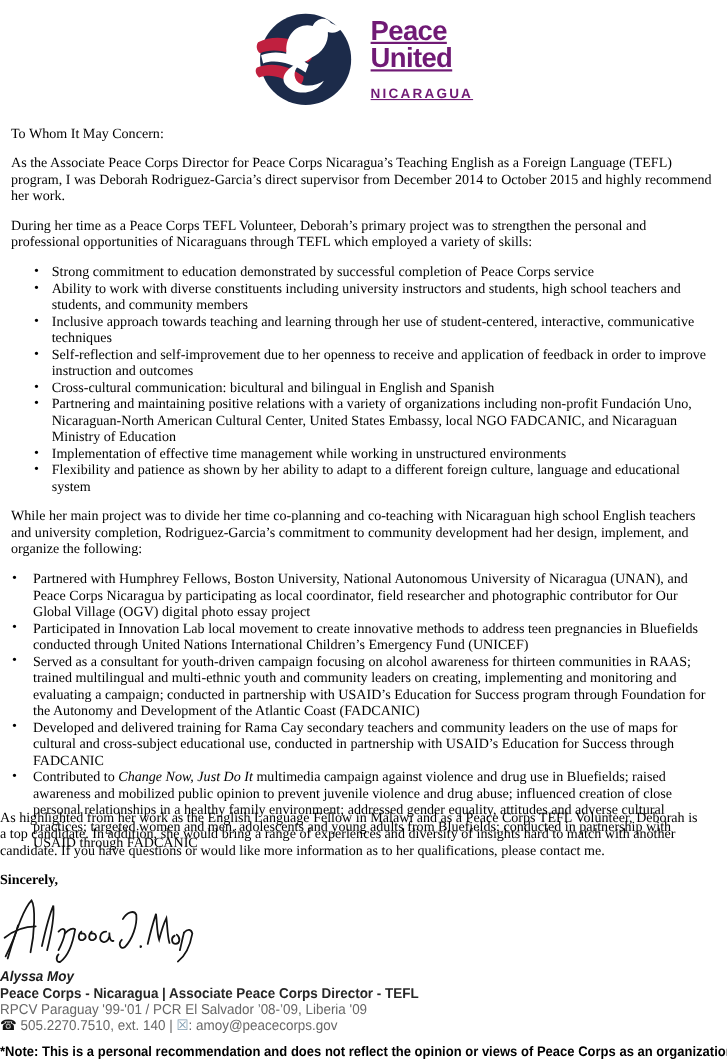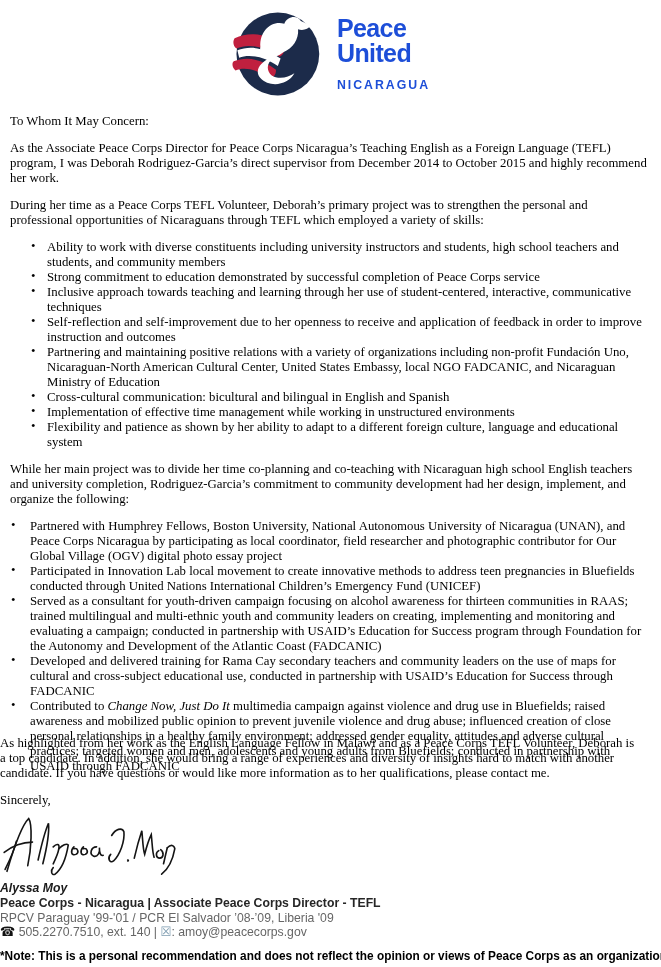--- a/index.html
+++ b/index.html
@@ -3,21 +3,21 @@
 <meta charset="utf-8">
 <style>
   html,body{margin:0;padding:0;}
   body{
     width:661px;height:967px;background:#ffffff;position:relative;overflow:hidden;
     font-family:"Liberation Serif",serif;font-size:12.8px;line-height:15px;color:#000;
   }
   .page{padding:6px 11px 0 10px;position:relative;width:640px;}
   
   .logo-row{display:flex;justify-content:center;align-items:center;gap:15px;height:96px;}
-  .wordmark{font-family:"Liberation Sans",sans-serif;color:#1d4ed8;}
+  .wordmark{font-family:"Liberation Sans",sans-serif;color:#701a75;text-decoration:underline;}
   .wordmark .big{font-size:25px;line-height:25px;font-weight:bold;letter-spacing:-0.6px;}
   .wordmark .sub{font-size:12.3px;font-weight:bold;letter-spacing:2px;margin-top:12px;}
   
   .block{margin:12px 0 0 0;}
   ul{list-style:none;margin:12px 0 0 0;padding:0;}
   ul li{position:relative;}
   ul.skills li{padding-left:37px;}
   ul.skills li::before{content:"\2022";position:absolute;left:21px;top:-1px;}
   ul.community li{padding-left:20px;}
   ul.community li::before{content:"\2022";position:absolute;left:1px;top:-1px;}
@@ -56,46 +56,46 @@
       <div class="big">United</div>
       <div class="sub">NICARAGUA</div>
     </div>
   </div>
 
   <p class="block">To Whom It May Concern:</p>
   <p class="block">As the Associate Peace Corps Director for Peace Corps Nicaragua’s Teaching English as a Foreign Language (TEFL) program, I was Deborah Rodriguez-Garcia’s direct supervisor from December 2014 to October 2015 and highly recommend her work.</p>
   <p class="block">During her time as a Peace Corps TEFL Volunteer, Deborah’s primary project was to strengthen the personal and professional opportunities of Nicaraguans through TEFL which employed a variety of skills:</p>
 
   <ul class="skills">
+      <li><span>Strong commitment to education demonstrated by successful completion of Peace Corps service</span></li>
       <li><span>Ability to work with diverse constituents including university instructors and students, high school teachers and students, and community members</span></li>
-      <li><span>Strong commitment to education demonstrated by successful completion of Peace Corps service</span></li>
       <li><span>Inclusive approach towards teaching and learning through her use of student-centered, interactive, communicative techniques</span></li>
       <li><span>Self-reflection and self-improvement due to her openness to receive and application of feedback in order to improve instruction and outcomes</span></li>
+      <li><span>Cross-cultural communication: bicultural and bilingual in English and Spanish</span></li>
       <li><span>Partnering and maintaining positive relations with a variety of organizations including non-profit Fundación Uno, Nicaraguan-North American Cultural Center, United States Embassy, local NGO FADCANIC, and Nicaraguan Ministry of Education</span></li>
-      <li><span>Cross-cultural communication: bicultural and bilingual in English and Spanish</span></li>
       <li><span>Implementation of effective time management while working in unstructured environments</span></li>
       <li><span>Flexibility and patience as shown by her ability to adapt to a different foreign culture, language and educational system</span></li>
     </ul>
 
   <p class="block">While her main project was to divide her time co-planning and co-teaching with Nicaraguan high school English teachers and university completion, Rodriguez-Garcia’s commitment to community development had her design, implement, and organize the following:</p>
 
   <ul class="community">
       <li><span>Partnered with Humphrey Fellows, Boston University, National Autonomous University of Nicaragua (UNAN), and Peace Corps Nicaragua by participating as local coordinator, field researcher and photographic contributor for Our Global Village (OGV) digital photo essay project</span></li>
       <li><span>Participated in Innovation Lab local movement to create innovative methods to address teen pregnancies in Bluefields conducted through United Nations International Children’s Emergency Fund (UNICEF)</span></li>
       <li><span>Served as a consultant for youth-driven campaign focusing on alcohol awareness for thirteen communities in RAAS; trained multilingual and multi-ethnic youth and community leaders on creating, implementing and monitoring and evaluating a campaign; conducted in partnership with USAID’s Education for Success program through Foundation for the Autonomy and Development of the Atlantic Coast (FADCANIC)</span></li>
       <li><span>Developed and delivered training for Rama Cay secondary teachers and community leaders on the use of maps for cultural and cross-subject educational use, conducted in partnership with USAID’s Education for Success through FADCANIC</span></li>
       <li><span>Contributed to </span><span class="it">Change Now, Just Do It</span><span> multimedia campaign against violence and drug use in Bluefields; raised awareness and mobilized public opinion to prevent juvenile violence and drug abuse; influenced creation of close personal relationships in a healthy family environment; addressed gender equality, attitudes and adverse cultural practices; targeted women and men, adolescents and young adults from Bluefields; conducted in partnership with USAID through FADCANIC</span></li>
     </ul>
 
 </div>
 
 <div class="closing-cluster">
   <div style="position:absolute;bottom:100%;left:0;width:640px;margin-bottom:12px;">As highlighted from her work as the English Language Fellow in Malawi and as a Peace Corps TEFL Volunteer, Deborah is a top candidate. In addition, she would bring a range of experiences and diversity of insights hard to match with another candidate. If you have questions or would like more information as to her qualifications, please contact me.</div>
 
-  <p style="margin:0;">Sincerely,</p>
+  <p style="margin:0;font-weight:bold;">Sincerely,</p>
 
   <svg class="signature-svg" width="175" height="66" viewBox="0 0 185 70" fill="none" stroke="#141414" stroke-width="1.7" stroke-linecap="round" aria-hidden="true">
 
     <path d="M3,62 C9,50 13,40 15,32"></path>
     <path d="M5,64 C12,40 20,16 28,8 C32,14 31,40 27,58"></path>
     <path d="M2,44 C12,36 22,33 32,33"></path>
 
     <path d="M38,52 C42,34 46,20 49,13 C50,23 46,44 43,56"></path>
 
     <path d="M54,38 C58,34 61,35 60,40 C59,46 56,52 54,56"></path>

